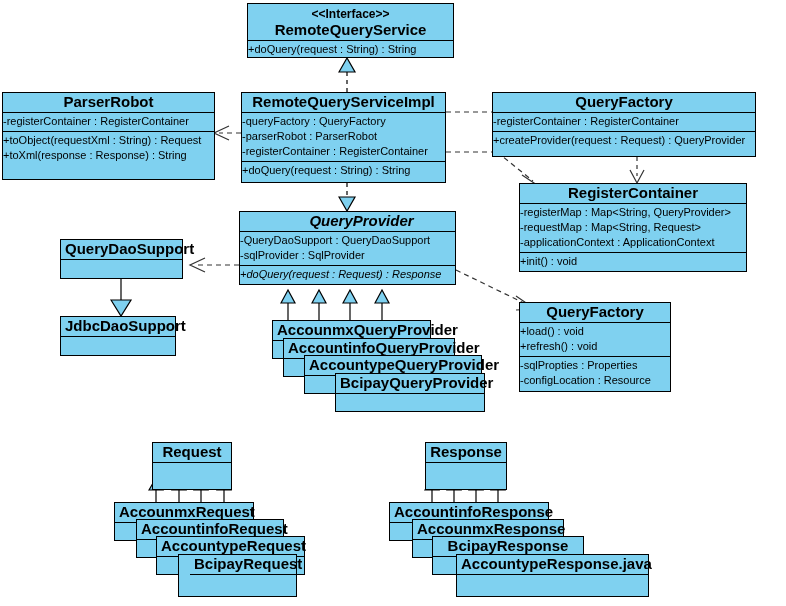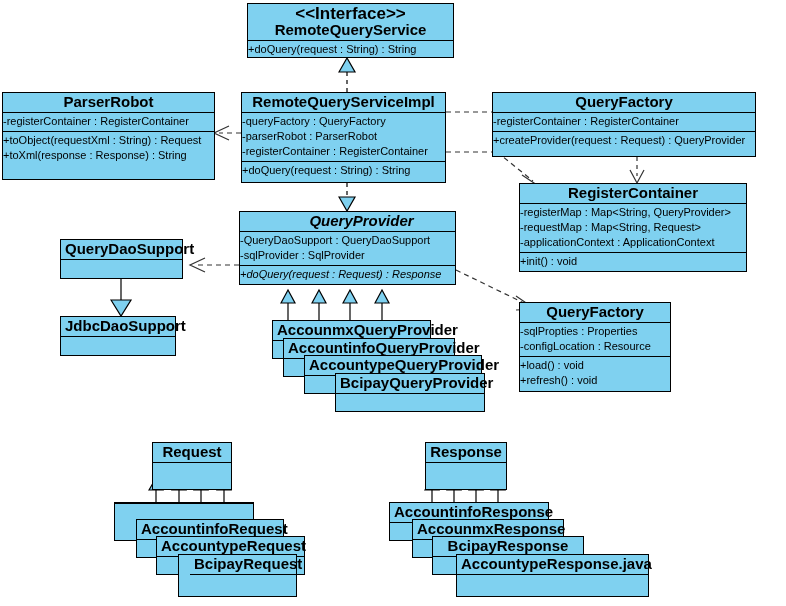--- a/index.html
+++ b/index.html
@@ -41,21 +41,21 @@
     font-size: 15px;
     color: #000000;
     padding: 2px 4px 3px 4px;
     line-height: 14px;
     white-space: nowrap;
   }
   .uml-name.italic { font-style: italic; padding-left: 32px; }
   .uml-stereotype {
     text-align: center;
     font-weight: bold;
-    font-size: 17px;
+    font-size: 12px;
     color: #000000;
     line-height: 14px;
     padding: 3px 4px 0 4px;
   }
   .divider {
     border-top: 1px solid #000000;
   }
   .uml-compartment {
     padding: 1px 0 2px 0;
   }
@@ -247,26 +247,26 @@
   </div>
 
   <div class="uml-class" style="left:60px; top:316px; width:116px; height:40px;">
     <div class="uml-name">JdbcDaoSupport</div>
     <div class="divider empty-compartment"></div>
   </div>
 
   <div class="uml-class" style="left:519px; top:302px; width:152px; height:90px;">
     <div class="uml-name">QueryFactory</div>
     <div class="divider uml-compartment">
+      <div class="uml-feature">+load() : void</div>
+      <div class="uml-feature">+refresh() : void</div>
+    </div>
+    <div class="divider uml-compartment">
       <div class="uml-feature">-sqlPropties : Properties</div>
       <div class="uml-feature">-configLocation : Resource</div>
-    </div>
-    <div class="divider uml-compartment">
-      <div class="uml-feature">+load() : void</div>
-      <div class="uml-feature">+refresh() : void</div>
     </div>
   </div>
 
   <div class="uml-class" style="left:272px; top:320px; width:159px; height:39px; z-index:6;">
     <div class="uml-name">AccounmxQueryProvider</div>
     <div class="divider empty-compartment"></div>
   </div>
   <div class="uml-class" style="left:283px; top:338px; width:172px; height:39px; z-index:7;">
     <div class="uml-name">AccountinfoQueryProvider</div>
     <div class="divider empty-compartment"></div>
@@ -279,20 +279,21 @@
     <div class="uml-name">BcipayQueryProvider</div>
     <div class="divider empty-compartment"></div>
   </div>
 
   <div class="uml-class" style="left:152px; top:442px; width:80px; height:48px;">
     <div class="uml-name">Request</div>
     <div class="divider empty-compartment" style="height:29px;"></div>
   </div>
 
   <div class="uml-class" style="left:114px; top:502px; width:140px; height:39px; z-index:6;">
+    <div class="uml-name">AccounmxRequest</div>
     <div class="divider empty-compartment"></div>
   </div>
   <div class="uml-class" style="left:136px; top:519px; width:148px; height:39px; z-index:7;">
     <div class="uml-name">AccountinfoRequest</div>
     <div class="divider empty-compartment"></div>
   </div>
   <div class="uml-class" style="left:156px; top:536px; width:149px; height:39px; z-index:8;">
     <div class="uml-name">AccountypeRequest</div>
     <div class="divider empty-compartment"></div>
   </div>

